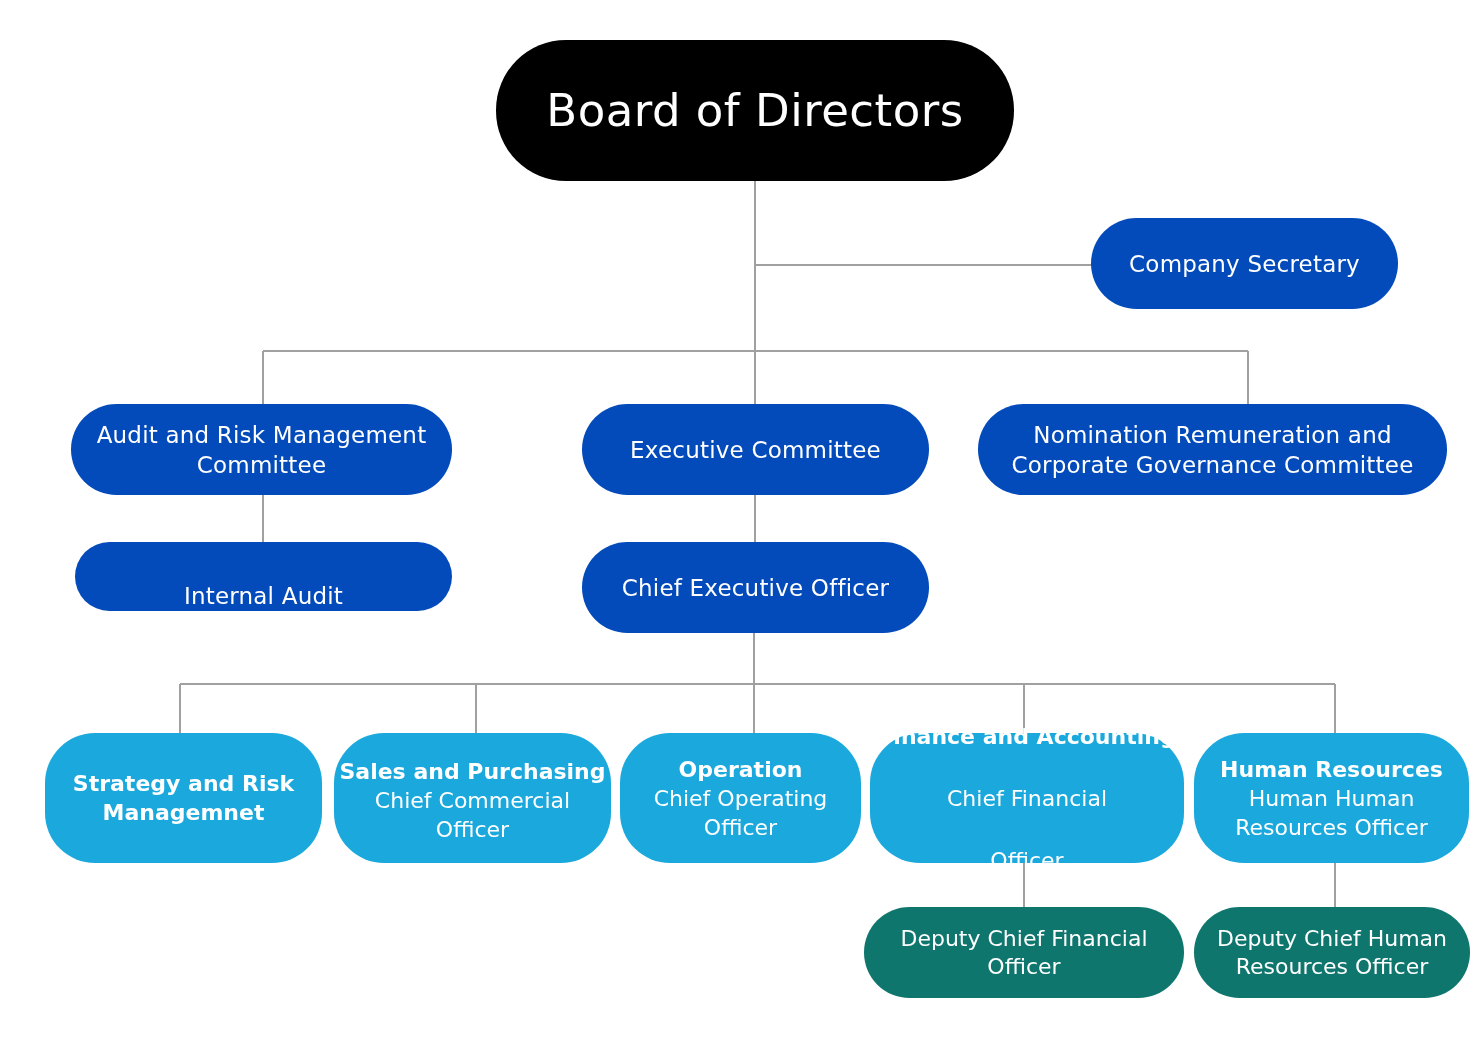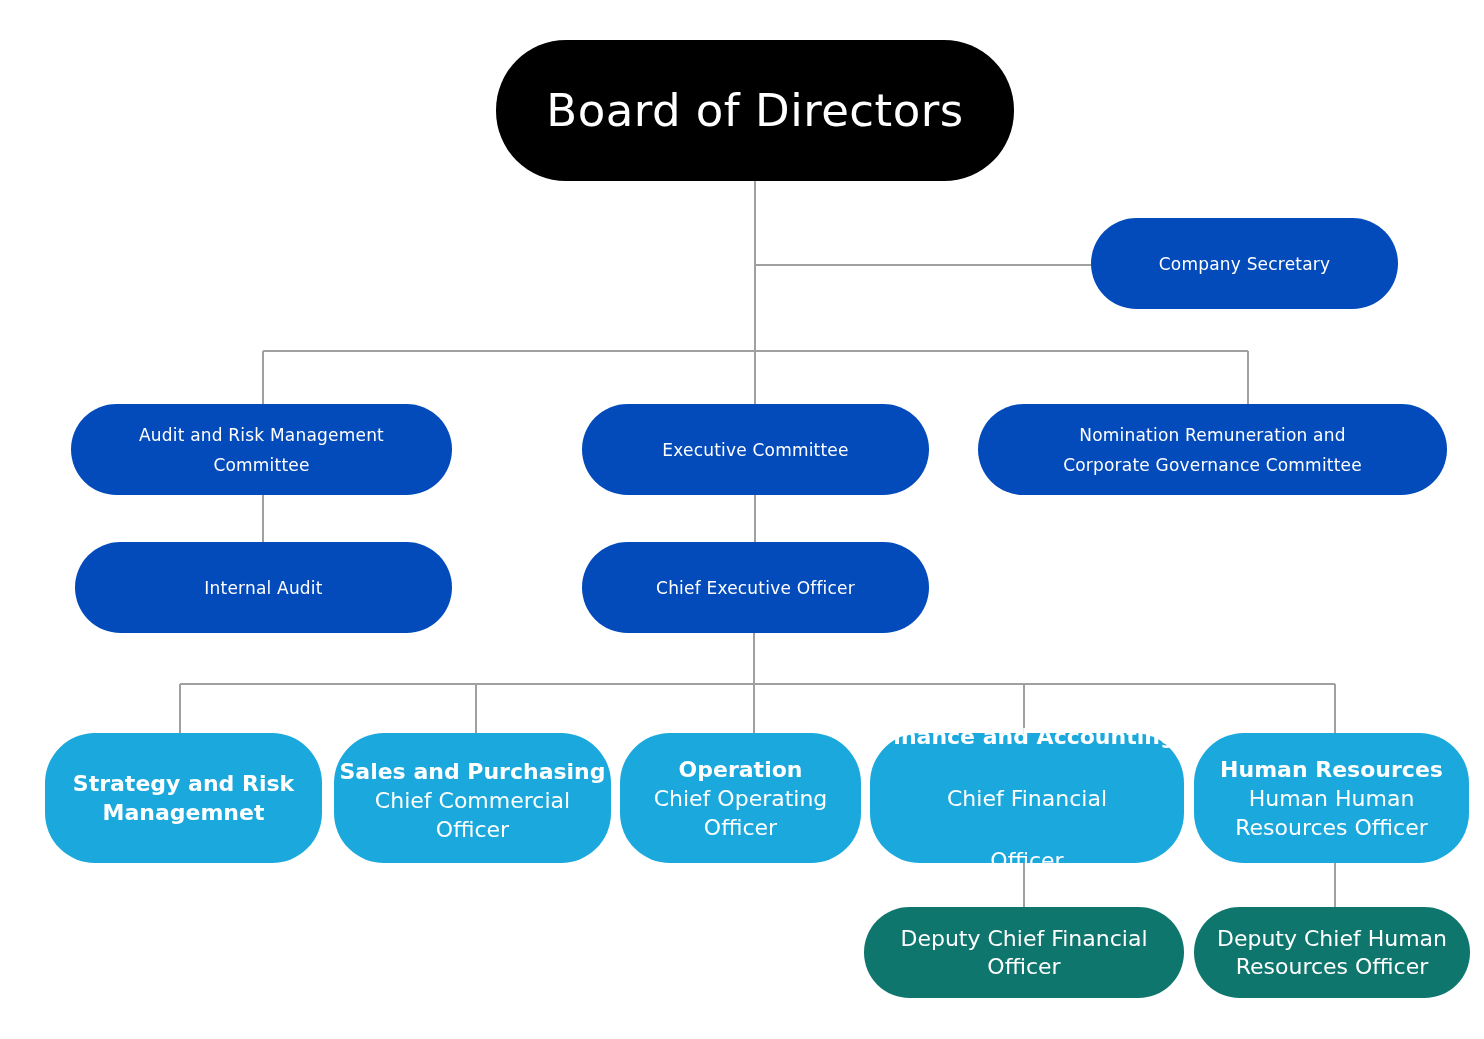--- a/index.html
+++ b/index.html
@@ -6,21 +6,21 @@
   body { width:1484px; height:1039px; position:relative; overflow:hidden;
          font-family:"DejaVu Sans", "Liberation Sans", sans-serif; }
   #lines { position:absolute; left:0; top:0; width:1484px; height:1039px; }
   .node { position:absolute; box-sizing:border-box; display:flex; flex-direction:column;
           align-items:center; justify-content:center; text-align:center; color:#ffffff; }
   .pill-navy { background:#034aba; border-radius:46px; }
   .pill-cyan { background:#1ba9dd; border-radius:46px; }
   .pill-cyan2 { background:#0f766e; border-radius:46px; }
   .board { background:#000000; border-radius:70px; }
   .board span { font-size:45px; font-weight:500; letter-spacing:0.5px; }
-  .t-navy { font-size:17px; line-height:30px; letter-spacing:0.2px; }
+  .t-navy { font-size:23px; line-height:30px; letter-spacing:0.2px; }
   .t-head { font-size:22px; font-weight:bold; line-height:29px; }
   .t-sub { font-size:22px; line-height:29px; }
   .t-dep { font-size:22px; line-height:28px; }
 </style>
 </head>
 <body>
 
 <svg id="lines" xmlns="http://www.w3.org/2000/svg">
   <g stroke="#a0a0a0" stroke-width="2" fill="none">
     <line x1="755" y1="180" x2="755" y2="405"></line>
@@ -57,21 +57,21 @@
 
 <div class="node pill-navy" style="left:582px; top:404px; width:347px; height:91px;">
   <span class="t-navy">Executive Committee</span>
 </div>
 
 <div class="node pill-navy" style="left:978px; top:404px; width:469px; height:91px;">
   <span class="t-navy">Nomination Remuneration and</span>
   <span class="t-navy">Corporate Governance Committee</span>
 </div>
 
-<div class="node pill-navy" style="left:75px; top:542px; width:377px; height:91px;">
+<div class="node pill-navy" style="left:75px; top:542px; width:377px; height:69px;justify-content:flex-end;">
   <span class="t-navy">Internal Audit</span>
 </div>
 
 <div class="node pill-navy" style="left:582px; top:542px; width:347px; height:91px;">
   <span class="t-navy">Chief Executive Officer</span>
 </div>
 
 <div class="node pill-cyan" style="left:45px; top:733px; width:277px; height:130px; border-radius:50px;">
   <span class="t-head">Strategy and Risk</span>
   <span class="t-head">Managemnet</span>

